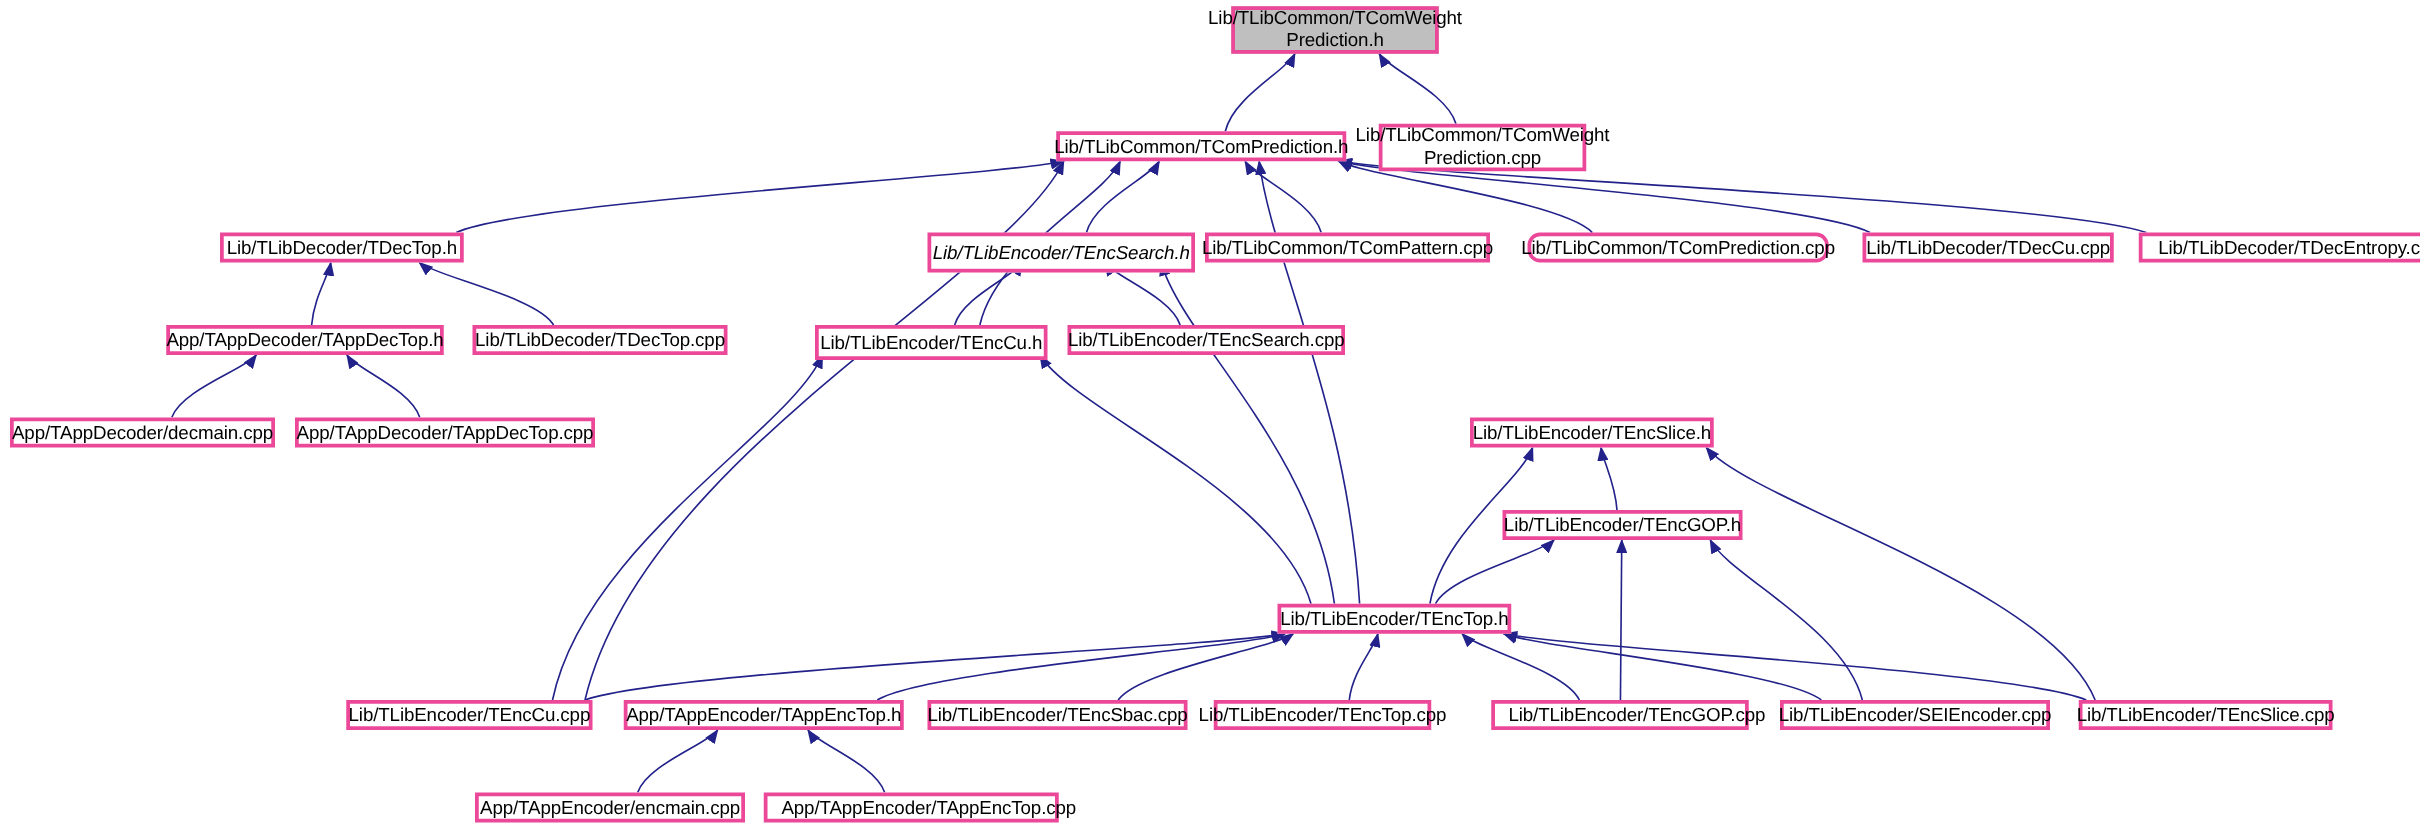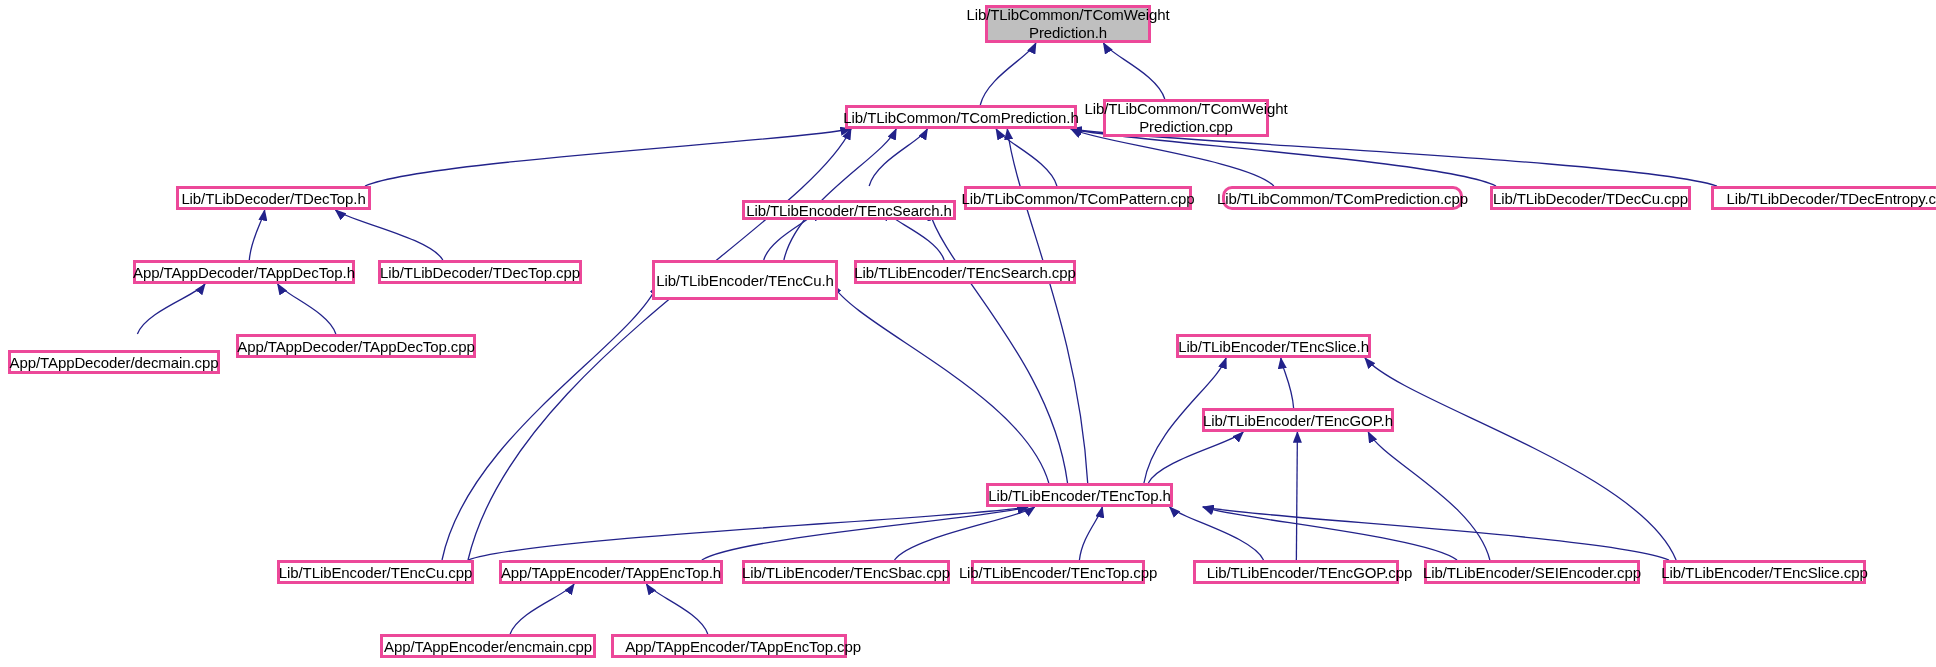--- a/index.html
+++ b/index.html
@@ -108,60 +108,60 @@
       </div>
       <div class="gnode" style="left: 845px; top: 105px; width: 232px; height: 24px;">
         <span class="lbl">Lib/TLibCommon/TComPrediction.h</span>
       </div>
       <div class="gnode two-line" style="left: 1103px; top: 99px; width: 166px; height: 38px;">
         <span class="lbl">Lib/TLibCommon/TComWeight<br>Prediction.cpp</span>
       </div>
       <div class="gnode" style="left: 176px; top: 186px; width: 195px; height: 24px;">
         <span class="lbl">Lib/TLibDecoder/TDecTop.h</span>
       </div>
-      <div class="gnode" style="left: 742px; top: 200px; width: 214px; height: 20px;">
+      <div class="gnode" style="left: 742px; top: 186px; width: 214px; height: 32px; font-style: italic;">
         <span class="lbl">Lib/TLibEncoder/TEncSearch.h</span>
       </div>
       <div class="gnode" style="left: 964px; top: 186px; width: 228px; height: 24px;">
         <span class="lbl">Lib/TLibCommon/TComPattern.cpp</span>
       </div>
       <div class="gnode" style="left: 1222px; top: 186px; width: 241px; height: 24px; border-radius: 10px;">
         <span class="lbl">Lib/TLibCommon/TComPrediction.cpp</span>
       </div>
       <div class="gnode" style="left: 1490px; top: 186px; width: 201px; height: 24px;">
         <span class="lbl">Lib/TLibDecoder/TDecCu.cpp</span>
       </div>
       <div class="gnode" style="left: 1711px; top: 186px; width: 257px; height: 24px;">
         <span class="lbl">Lib/TLibDecoder/TDecEntropy.cpp</span>
       </div>
       <div class="gnode" style="left: 133px; top: 260px; width: 222px; height: 24px;">
         <span class="lbl">App/TAppDecoder/TAppDecTop.h</span>
       </div>
       <div class="gnode" style="left: 378px; top: 260px; width: 204px; height: 24px;">
         <span class="lbl">Lib/TLibDecoder/TDecTop.cpp</span>
       </div>
-      <div class="gnode" style="left: 652px; top: 260px; width: 186px; height: 40px;">
+      <div class="gnode" style="left: 652px; top: 260px; width: 186px; height: 28px;">
         <span class="lbl">Lib/TLibEncoder/TEncCu.h</span>
       </div>
       <div class="gnode" style="left: 854px; top: 260px; width: 222px; height: 24px;">
         <span class="lbl">Lib/TLibEncoder/TEncSearch.cpp</span>
       </div>
-      <div class="gnode" style="left: 8px; top: 334px; width: 212px; height: 24px; margin-top: 16px;">
+      <div class="gnode" style="left: 8px; top: 334px; width: 212px; height: 24px;">
         <span class="lbl">App/TAppDecoder/decmain.cpp</span>
       </div>
       <div class="gnode" style="left: 236px; top: 334px; width: 240px; height: 24px;">
         <span class="lbl">App/TAppDecoder/TAppDecTop.cpp</span>
       </div>
       <div class="gnode" style="left: 1176px; top: 334px; width: 195px; height: 24px;">
         <span class="lbl">Lib/TLibEncoder/TEncSlice.h</span>
       </div>
       <div class="gnode" style="left: 1202px; top: 408px; width: 192px; height: 24px;">
         <span class="lbl">Lib/TLibEncoder/TEncGOP.h</span>
       </div>
-      <div class="gnode" style="left: 986px; top: 483px; width: 187px; height: 24px;">
+      <div class="gnode" style="left: 1022px; top: 483px; width: 187px; height: 24px;">
         <span class="lbl">Lib/TLibEncoder/TEncTop.h</span>
       </div>
       <div class="gnode" style="left: 277px; top: 560px; width: 197px; height: 24px;">
         <span class="lbl">Lib/TLibEncoder/TEncCu.cpp</span>
       </div>
       <div class="gnode" style="left: 499px; top: 560px; width: 224px; height: 24px;">
         <span class="lbl">App/TAppEncoder/TAppEncTop.h</span>
       </div>
       <div class="gnode" style="left: 742px; top: 560px; width: 208px; height: 24px;">
         <span class="lbl">Lib/TLibEncoder/TEncSbac.cpp</span>

